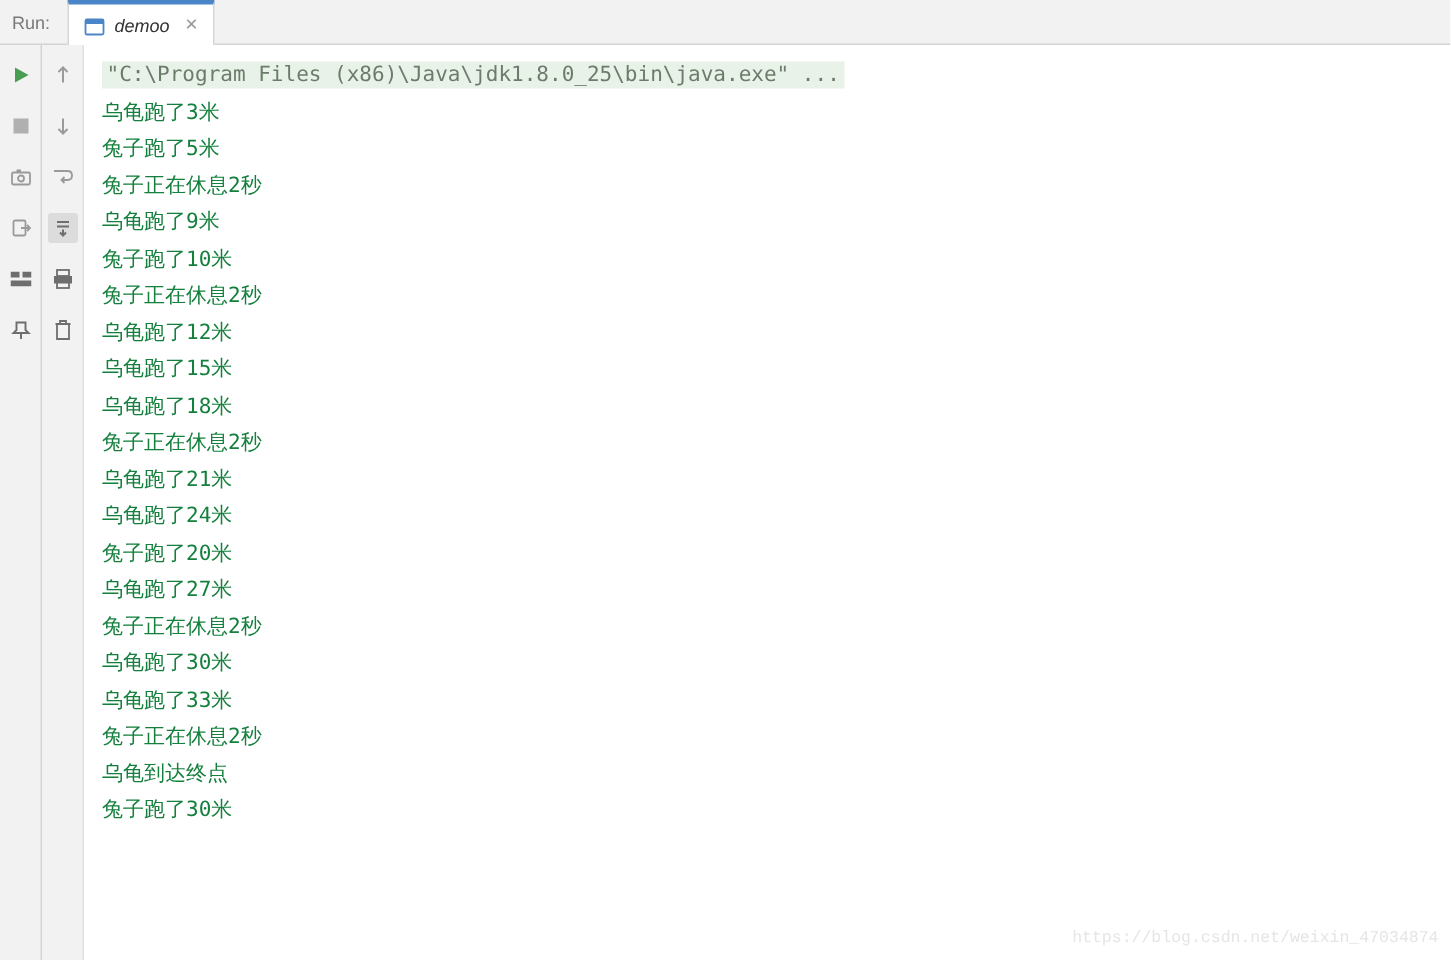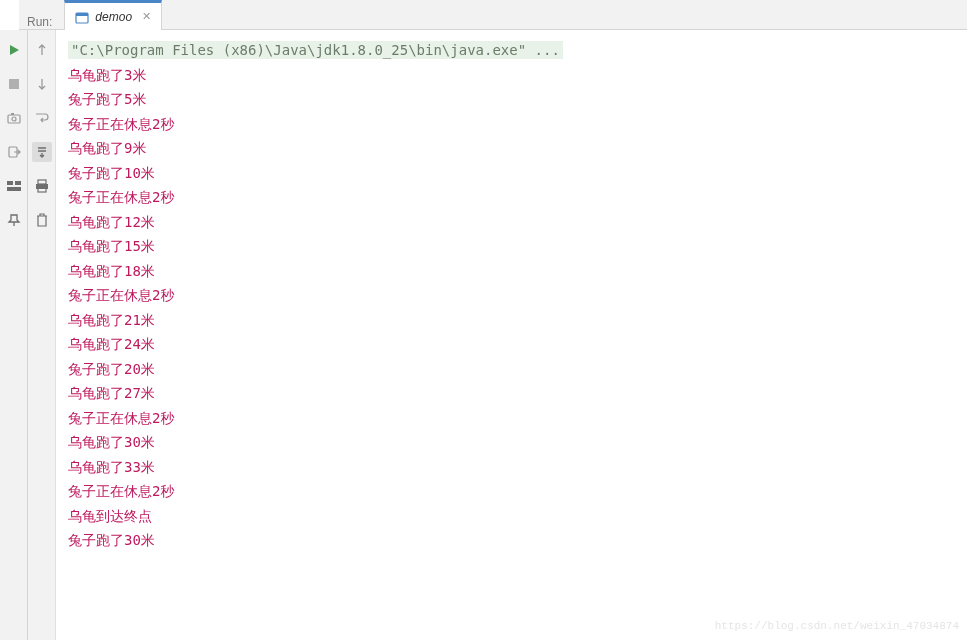--- a/index.html
+++ b/index.html
@@ -14,23 +14,22 @@
       width: 967px;
       height: 640px;
       overflow: hidden;
       color: #333;
     }
     .header {
       height: 30px;
       background: #f2f2f2;
       border-bottom: 1px solid #d4d4d4;
       display: flex;
-      align-items: flex-end;
+      align-items: center;
       padding-left: 8px;
-      margin-left: 19px;
     }
     .run-label {
       color: #787878;
       font-size: 12px;
       margin-right: 12px;
     }
     .tab {
       display: flex;
       align-items: center;
       height: 30px;
@@ -95,21 +94,21 @@
       overflow: hidden;
       position: relative;
     }
     .cmd-line {
       background: #e8f2e8;
       color: #6b7d6a;
       padding: 1px 3px;
       display: inline;
     }
     .output-line {
-      color: #be185d;
+      color: #15803d;
       white-space: pre;
     }
     .watermark {
       position: absolute;
       bottom: 4px;
       right: 8px;
       color: #e5e5e5;
       font-size: 11px;
       font-family: Liberation Mono, monospace;
     }

